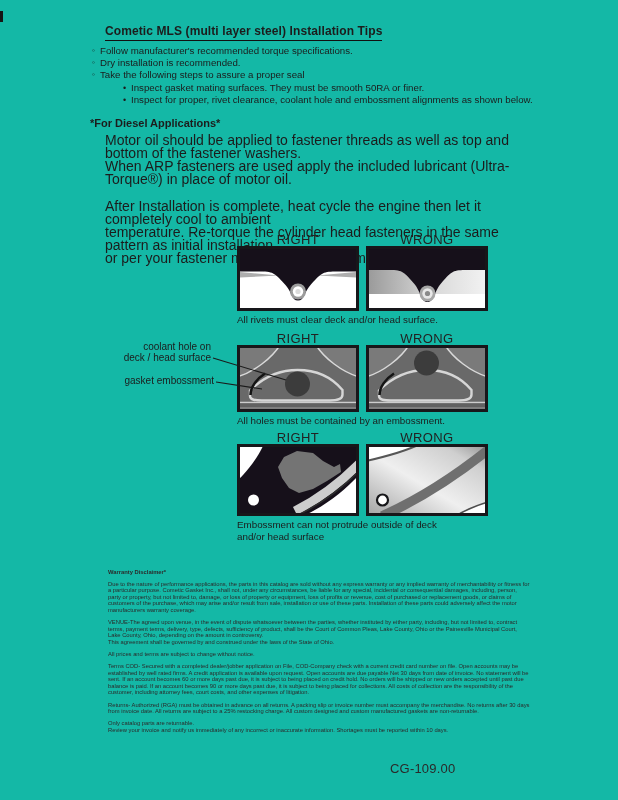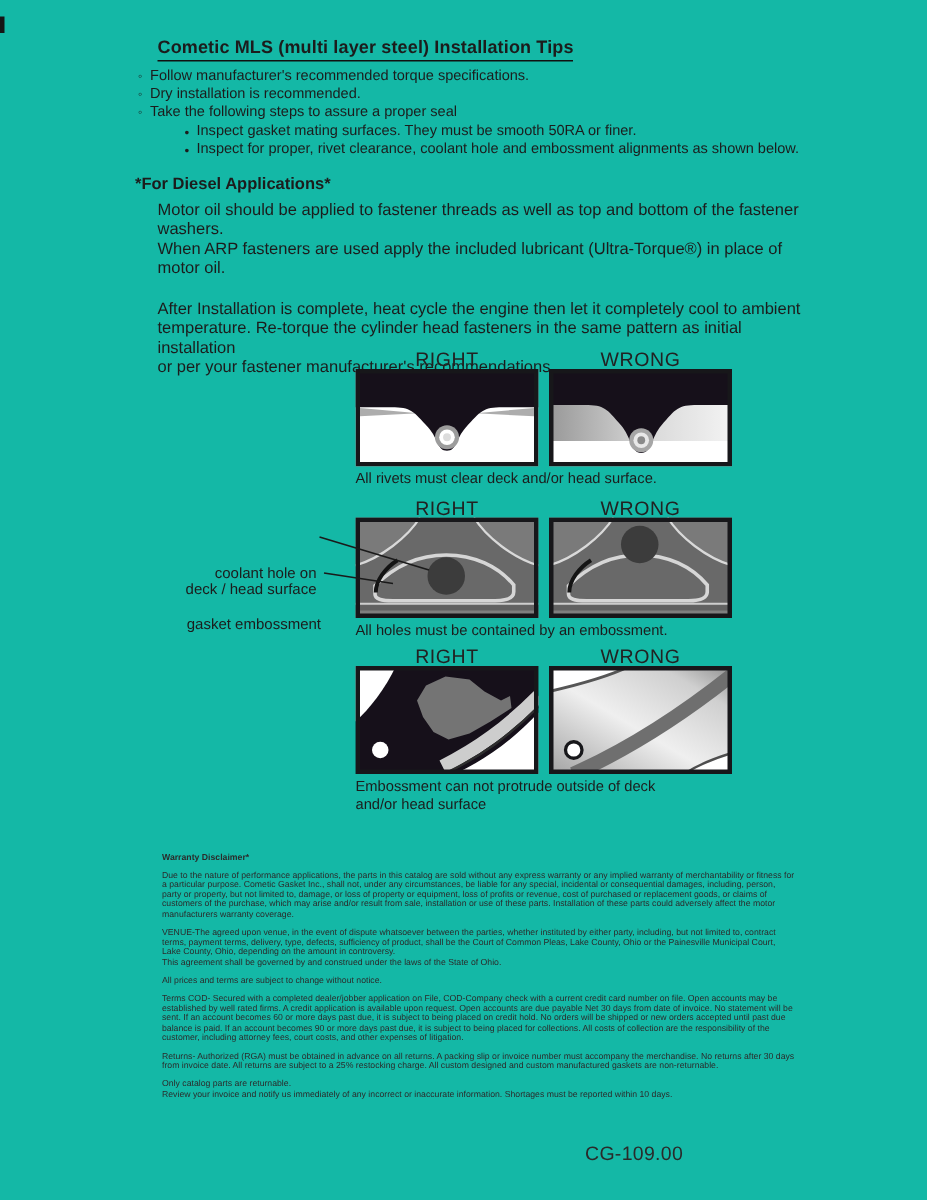--- a/index.html
+++ b/index.html
@@ -11,31 +11,31 @@
   .title{left:105px;top:24px;font-size:12px;font-weight:bold;letter-spacing:.1px;}
   .title span{display:inline-block;border-bottom:1.5px solid #111;padding-bottom:1.5px;}
 
   .bullets{left:92px;top:45px;width:448px;font-size:9.7px;line-height:12.2px;}
   .b-row{display:flex;}
   .b-marker{width:8px;flex:0 0 8px;font-size:8px;line-height:12.2px;}
   .b-row.sub{margin-left:31px;}
   .b-row.sub .b-marker{font-size:9px;}
 
   .diesel-h{left:90px;top:117px;font-size:11px;font-weight:bold;}
-  .para{left:105px;width:436px;font-size:11px;line-height:13px;white-space:pre-line;}
+  .para{left:105px;width:436px;font-size:14px;line-height:13px;white-space:pre-line;}
   .para1{top:134px;} .para2{top:164px;margin-top:36px;} .note{top:204px;}
 
   .diag-row{position:absolute;left:237px;width:251px;}
   .row1{top:232px;} .row2{top:331px;} .row3{top:430px;}
   .dg-labels{display:flex;gap:7px;height:14px;}
   .dg-label{width:122px;text-align:center;font-size:13px;letter-spacing:.4px;color:#222;}
   .dg-panels{display:flex;gap:7px;}
   .dg-caption{font-size:9.8px;line-height:12px;margin-top:3px;white-space:pre-line;}
 
-  .ann{position:absolute;text-align:right;font-size:10px;line-height:10.5px;white-space:pre-line;margin-top:36px;}
+  .ann{position:absolute;text-align:right;font-size:10px;line-height:10.5px;white-space:pre-line;}
   .ann1{left:105px;top:342px;width:106px;}
   .ann2{left:105px;top:376px;width:109px;}
   .leader{left:210px;top:353px;z-index:3;}
 
   .disclaimer{left:108px;top:569px;width:422px;font-size:5.8px;line-height:6.6px;color:#2b2b2b;}
   .disclaimer .dh{font-weight:bold;margin:0 0 5px 0;}
   .disclaimer p{margin:0 0 5.5px 0;white-space:pre-line;}
 
   .footer-code{left:390px;top:761px;font-size:13px;color:#2a2a2a;letter-spacing:.2px;}
   svg{display:block;}

